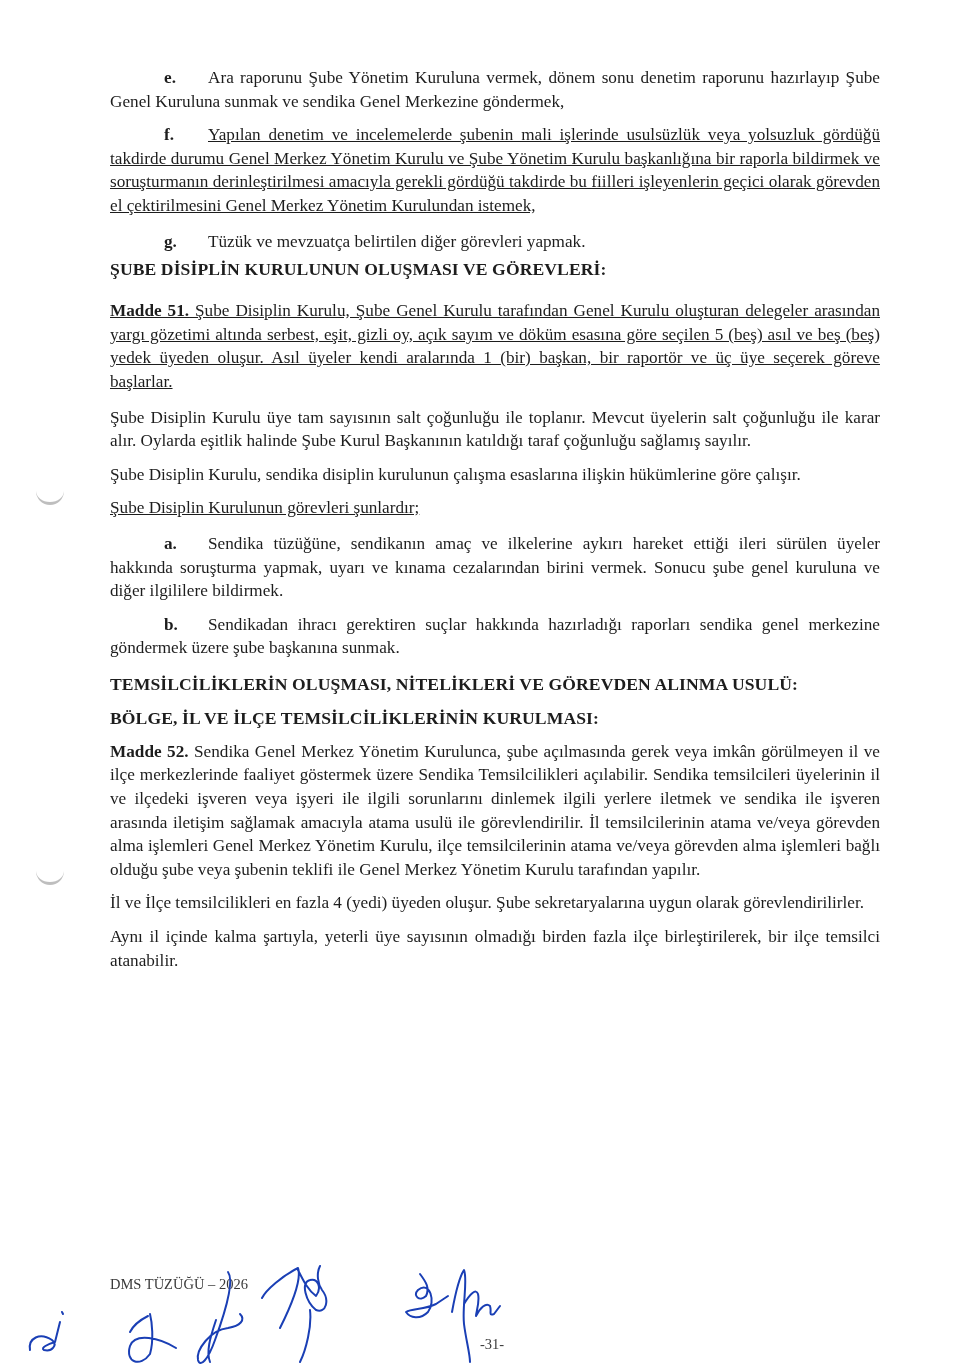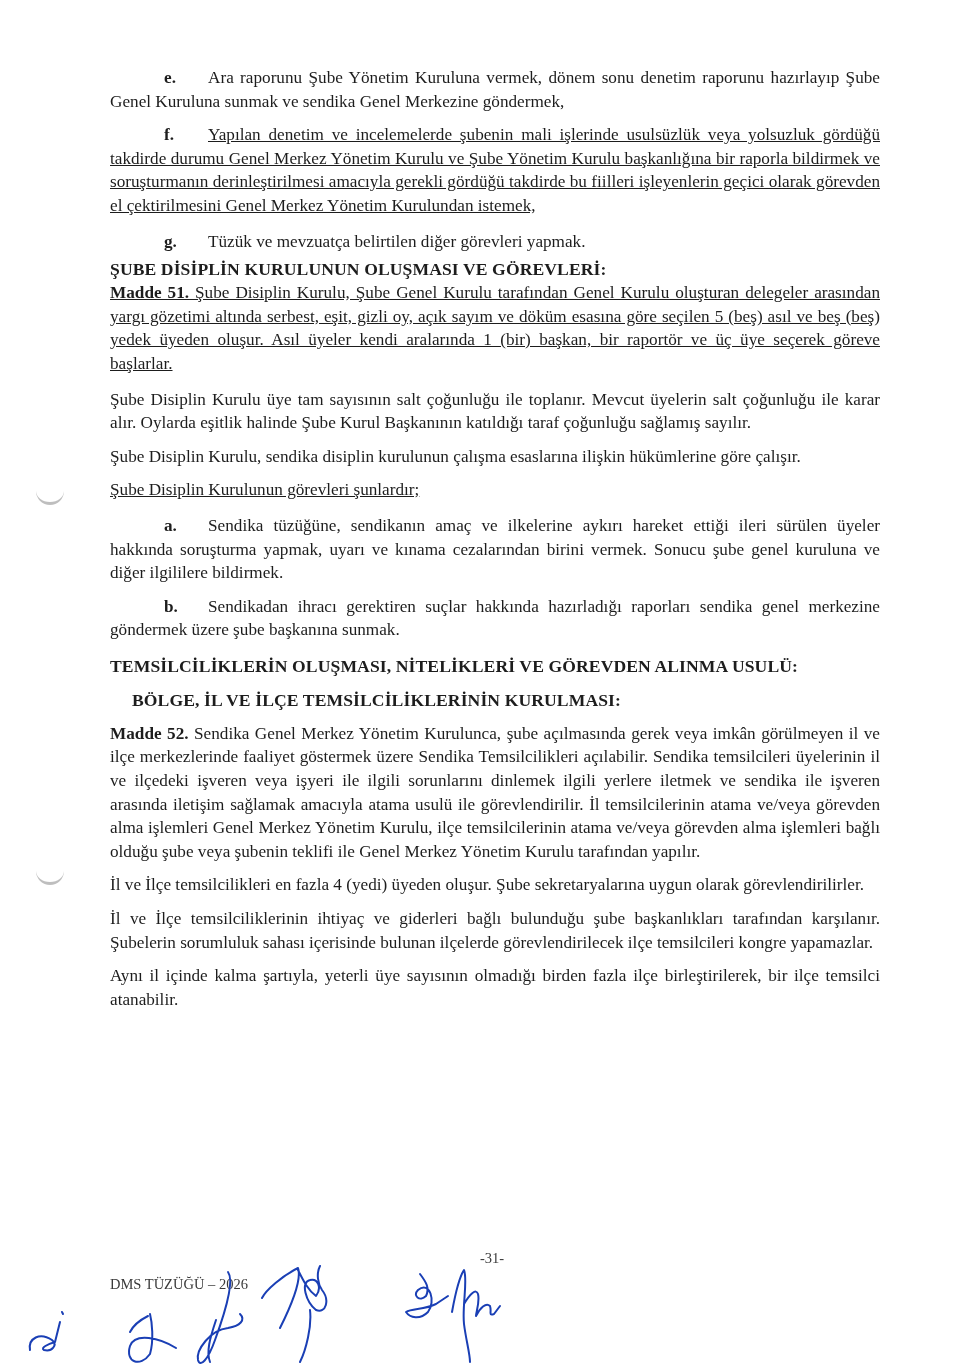--- a/index.html
+++ b/index.html
@@ -12,54 +12,53 @@
   p { margin: 0; font-size: 17.2px; line-height: 23.6px; text-align: justify; }
   .item { text-indent: 54px; }
   .lbl { font-weight: bold; display: inline-block; width: 44px; text-indent: 0; }
   .sp-s { margin-bottom: 10px; }
   .sp-m { margin-bottom: 12px; text-decoration: underline; }
   h2 { margin: 0; font-size: 17.6px; line-height: 24px; font-weight: bold; letter-spacing: 0.1px; }
   .madde { font-weight: bold; }
   .hole { position: absolute; left: 36px; width: 28px; height: 14px;
           border-bottom: 3px solid #8a8a8a; border-radius: 0 0 16px 16px; opacity: 0.55; }
   .footer { position: absolute; top: 1276px; left: 110px; font-size: 14.5px; color: #3a3a3a; }
-  .pageno { position: absolute; top: 1250px; left: 480px; font-size: 14.5px; color: #3a3a3a; }
+  .pageno { position: absolute; top: 1336px; left: 480px; font-size: 14.5px; color: #3a3a3a; }
   svg.sigs { position: absolute; left: 0; top: 1250px; width: 970px; height: 121px; }
   svg.sigs path { fill: none; stroke: #1a3fb5; stroke-width: 2; stroke-linecap: round; stroke-linejoin: round; }
 </style>
 </head>
 <body>
 
 <div class="hole" style="top:488px;"></div>
 <div class="hole" style="top:868px;"></div>
 
 <div class="page">
 
   <p class="item sp-s"><span class="lbl">e.</span><span>Ara raporunu Şube Yönetim Kuruluna vermek, dönem sonu denetim raporunu hazırlayıp Şube Genel Kuruluna sunmak ve sendika Genel Merkezine göndermek,</span></p>
   <p class="item sp-m"><span class="lbl">f.</span><span>Yapılan denetim ve incelemelerde şubenin mali işlerinde usulsüzlük veya yolsuzluk gördüğü takdirde durumu Genel Merkez Yönetim Kurulu ve Şube Yönetim Kurulu başkanlığına bir raporla bildirmek ve soruşturmanın derinleştirilmesi amacıyla gerekli gördüğü takdirde bu fiilleri işleyenlerin geçici olarak görevden el çektirilmesini Genel Merkez Yönetim Kurulundan istemek,</span></p>
   <p class="item" style="margin-bottom:4px;"><span class="lbl">g.</span><span>Tüzük ve mevzuatça belirtilen diğer görevleri yapmak.</span></p>
 
-  <h2 style="margin-bottom:0;">ŞUBE DİSİPLİN KURULUNUN OLUŞMASI VE GÖREVLERİ:</h2>
+  <h2 style="margin-bottom:18px;">ŞUBE DİSİPLİN KURULUNUN OLUŞMASI VE GÖREVLERİ:</h2>
 
   <p class="sp-m"><span class="madde">Madde 51.</span><span> Şube Disiplin Kurulu, Şube Genel Kurulu tarafından Genel Kurulu oluşturan delegeler arasından yargı gözetimi altında serbest, eşit, gizli oy, açık sayım ve döküm esasına göre seçilen 5 (beş) asıl ve beş (beş) yedek üyeden oluşur. Asıl üyeler kendi aralarında 1 (bir) başkan, bir raportör ve üç üye seçerek göreve başlarlar.</span></p>
 
   <p class="sp-s">Şube Disiplin Kurulu üye tam sayısının salt çoğunluğu ile toplanır. Mevcut üyelerin salt çoğunluğu ile karar alır. Oylarda eşitlik halinde Şube Kurul Başkanının katıldığı taraf çoğunluğu sağlamış sayılır.</p>
   <p class="sp-s">Şube Disiplin Kurulu, sendika disiplin kurulunun çalışma esaslarına ilişkin hükümlerine göre çalışır.</p>
   <p class="sp-m">Şube Disiplin Kurulunun görevleri şunlardır;</p>
 
   <p class="item sp-s"><span class="lbl">a.</span><span>Sendika tüzüğüne, sendikanın amaç ve ilkelerine aykırı hareket ettiği ileri sürülen üyeler hakkında soruşturma yapmak, uyarı ve kınama cezalarından birini vermek. Sonucu şube genel kuruluna ve diğer ilgililere bildirmek.</span></p>
   <p class="item" style="margin-bottom:12px;"><span class="lbl">b.</span><span>Sendikadan ihracı gerektiren suçlar hakkında hazırladığı raporları sendika genel merkezine göndermek üzere şube başkanına sunmak.</span></p>
 
   <h2 style="margin-bottom:10px;">TEMSİLCİLİKLERİN OLUŞMASI, NİTELİKLERİ VE GÖREVDEN ALINMA USULÜ:</h2>
-  <h2 style="margin-bottom:10px;margin-left:22px;">BÖLGE, İL VE İLÇE TEMSİLCİLİKLERİNİN KURULMASI:</h2>
+  <h2 style="margin-bottom:10px;">BÖLGE, İL VE İLÇE TEMSİLCİLİKLERİNİN KURULMASI:</h2>
 
   <p class="sp-s"><span class="madde">Madde 52.</span><span> Sendika Genel Merkez Yönetim Kurulunca, şube açılmasında gerek veya imkân görülmeyen il ve ilçe merkezlerinde faaliyet göstermek üzere Sendika Temsilcilikleri açılabilir. Sendika temsilcileri üyelerinin il ve ilçedeki işveren veya işyeri ile ilgili sorunlarını dinlemek ilgili yerlere iletmek ve sendika ile işveren arasında iletişim sağlamak amacıyla atama usulü ile görevlendirilir. İl temsilcilerinin atama ve/veya görevden alma işlemleri Genel Merkez Yönetim Kurulu, ilçe temsilcilerinin atama ve/veya görevden alma işlemleri bağlı olduğu şube veya şubenin teklifi ile Genel Merkez Yönetim Kurulu tarafından yapılır.</span></p>
 
   <p class="sp-s">İl ve İlçe temsilcilikleri en fazla 4 (yedi) üyeden oluşur. Şube sekretaryalarına uygun olarak görevlendirilirler.</p>
-  <p class="sp-s">İl ve İlçe temsilciliklerinin ihtiyaç ve giderleri bağlı bulunduğu şube başkanlıkları tarafından karşılanır. Şubelerin sorumluluk sahası içerisinde bulunan ilçelerde görevlendirilecek ilçe temsilcileri kongre yapamazlar.</p>
   <p>Aynı il içinde kalma şartıyla, yeterli üye sayısının olmadığı birden fazla ilçe birleştirilerek, bir ilçe temsilci atanabilir.</p>
 </div>
 
 <div class="footer">DMS TÜZÜĞÜ – 2026</div>
 <div class="pageno">-31-</div>
 
 <svg class="sigs" viewBox="0 0 970 121">
   <path d="M30,100 C28,88 40,82 52,90 C58,95 52,102 44,100 C40,98 48,94 55,92 L60,72 M62,62 L63,64"></path>
   <path d="M150,64 C152,72 154,90 150,104 C140,118 125,112 130,96 C135,82 160,88 176,98 M148,66 C140,70 134,74 130,82"></path>
   <path d="M228,22 C234,30 226,60 215,90 C208,110 200,118 198,110 C196,100 210,80 228,78 C240,76 246,70 240,64 M216,70 C210,88 206,102 210,112"></path>

